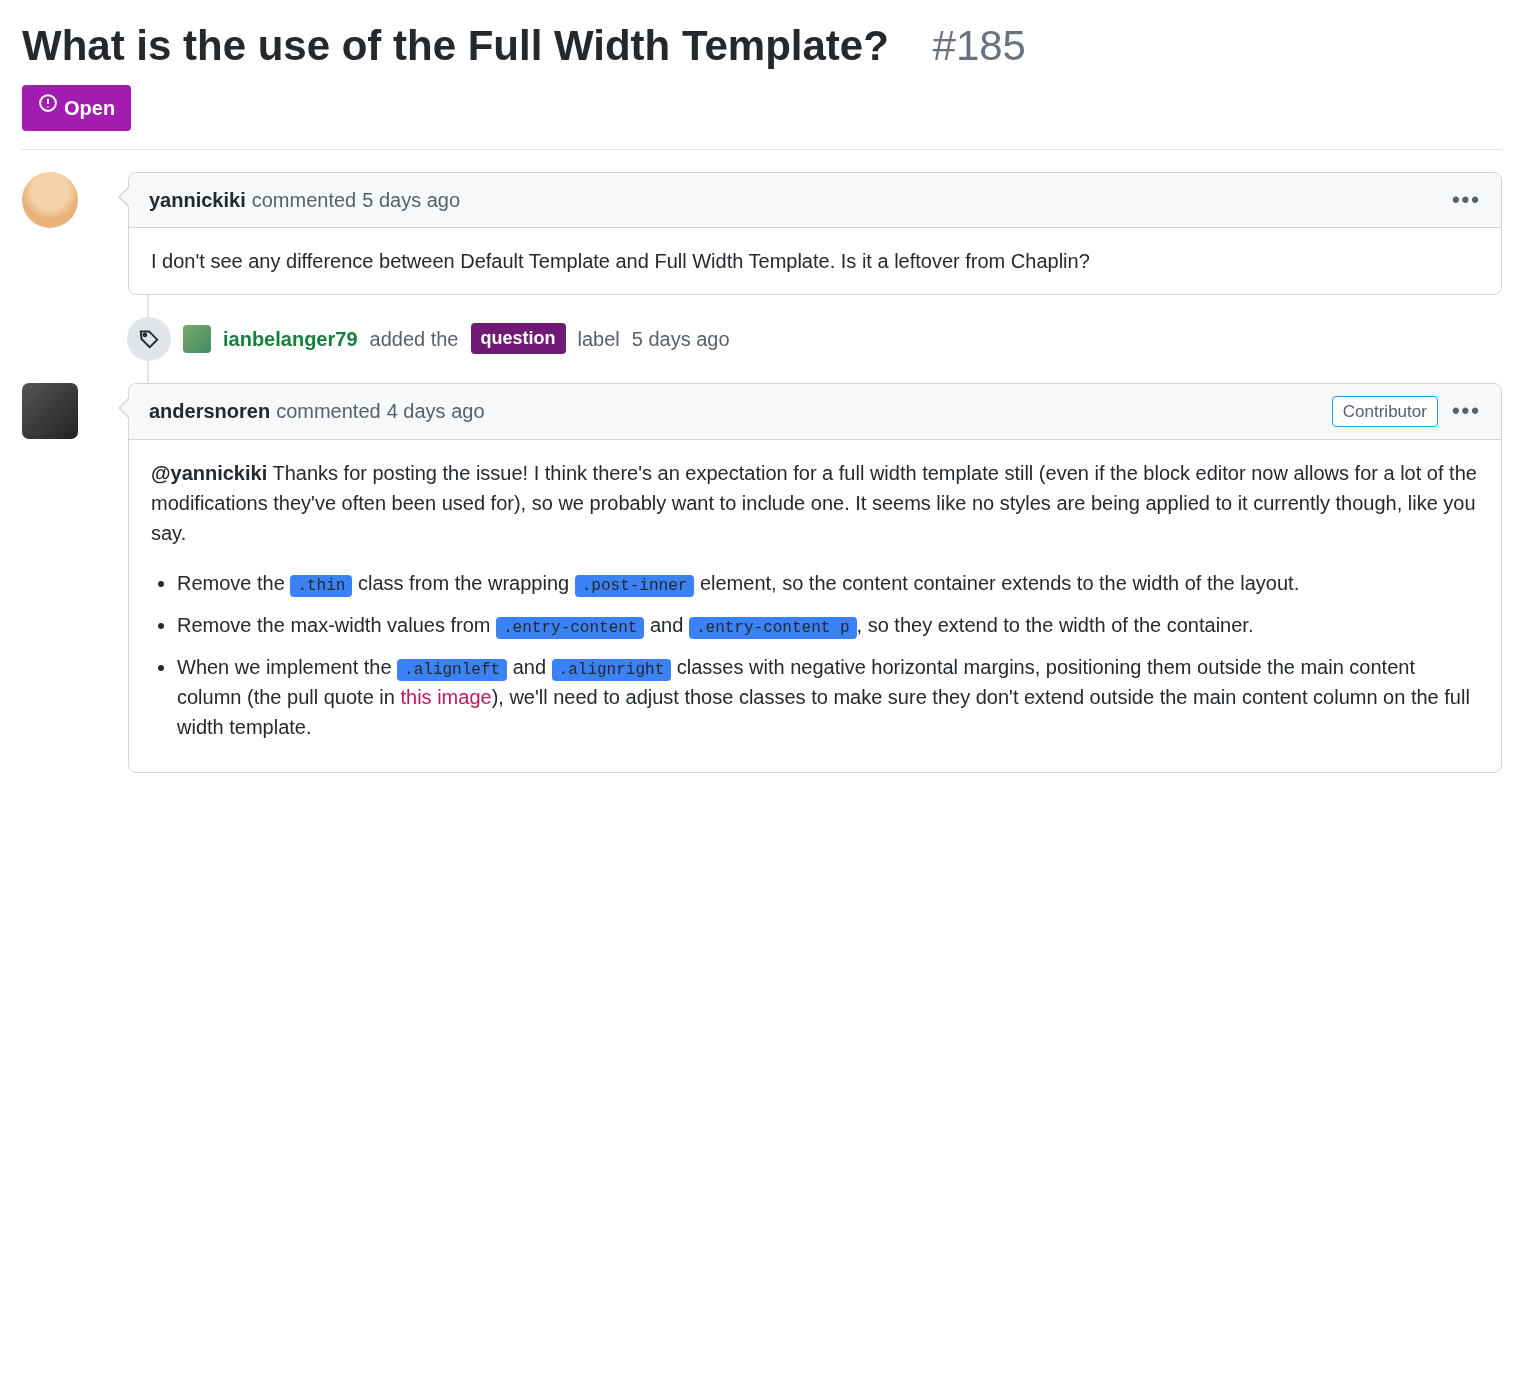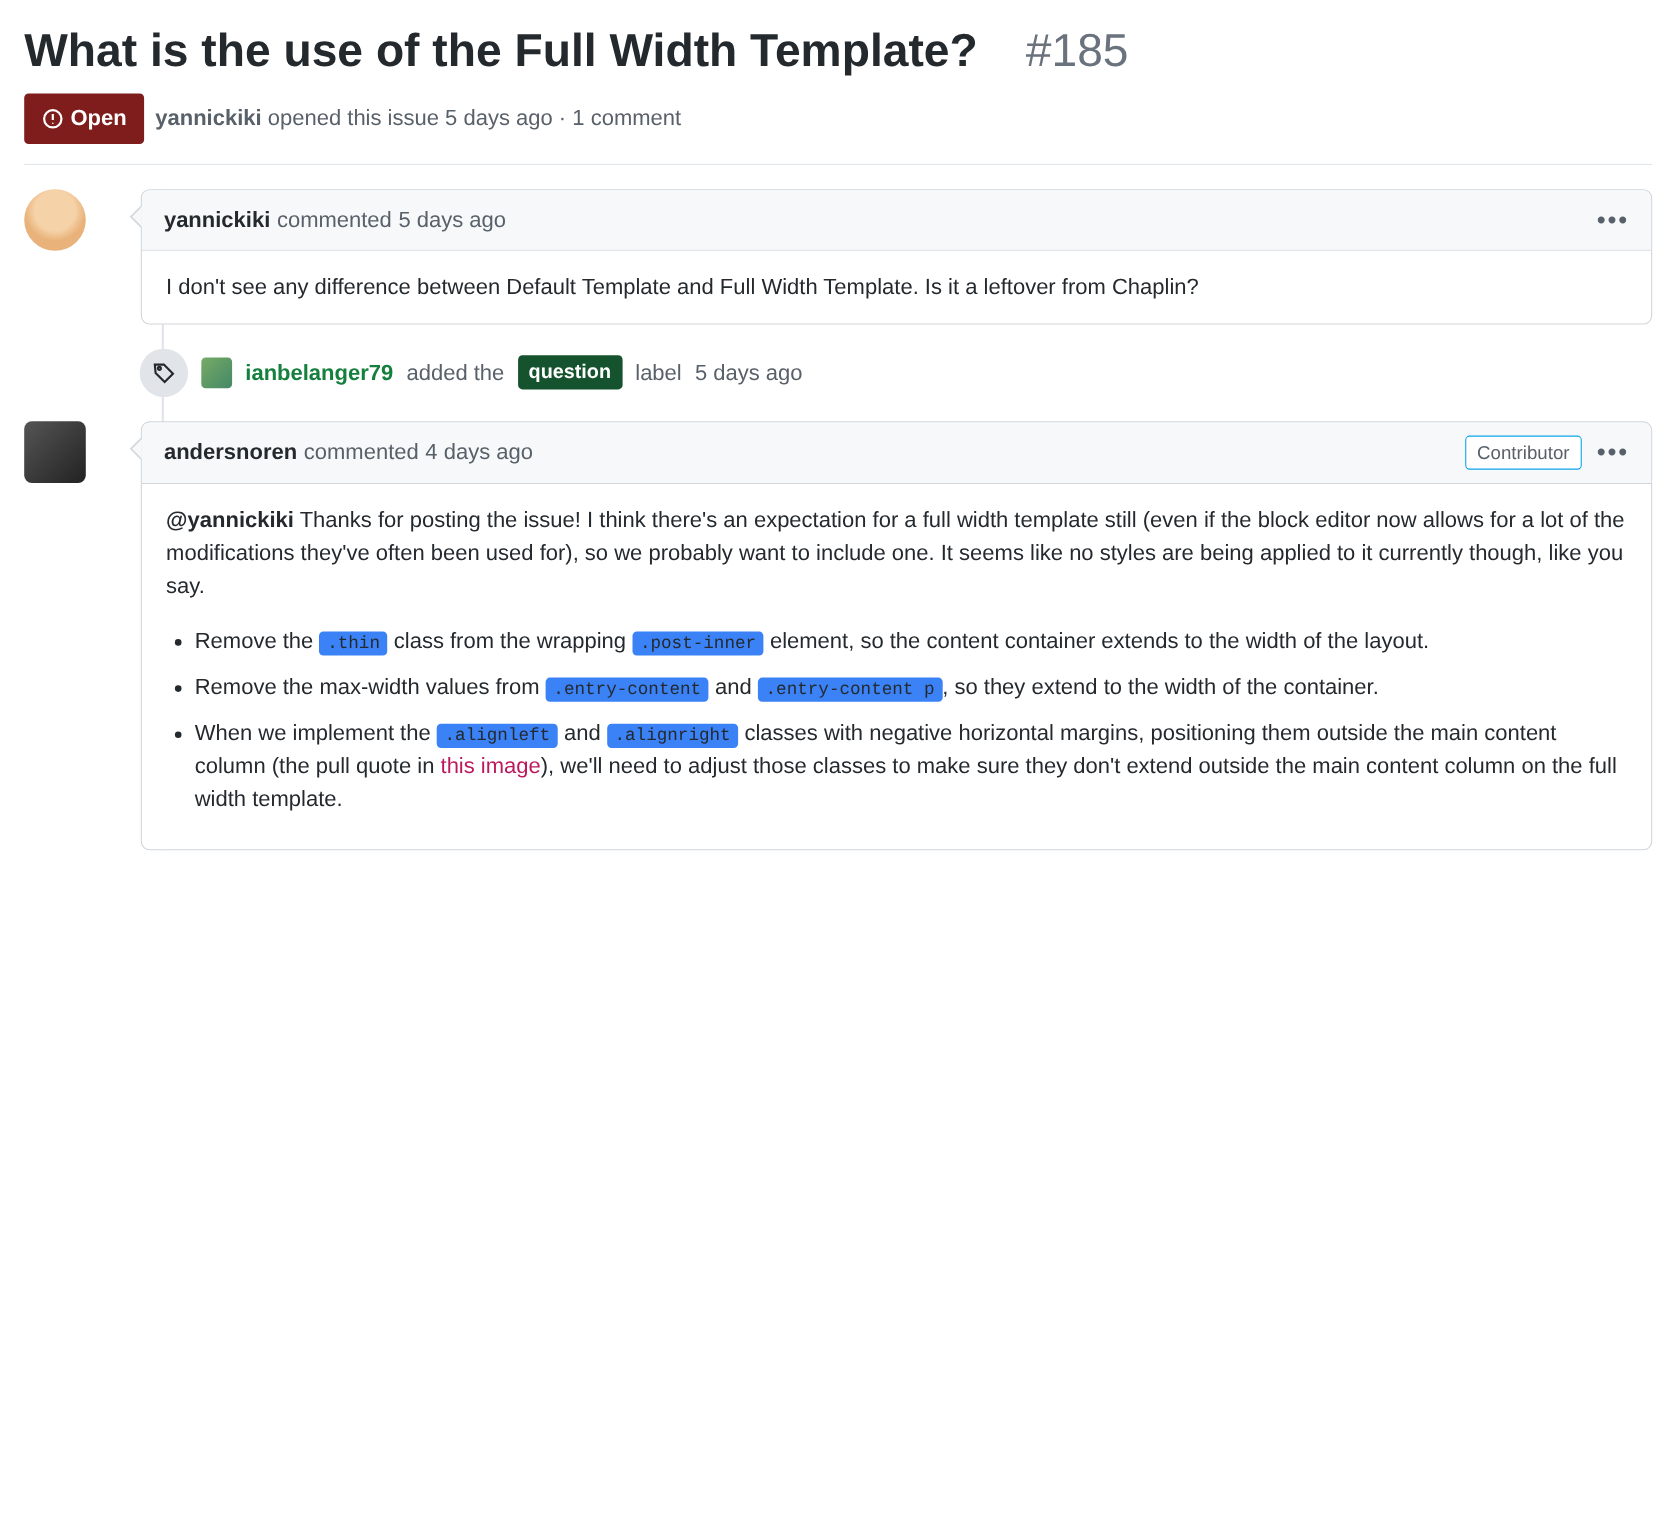--- a/index.html
+++ b/index.html
@@ -26,23 +26,22 @@
     display: flex;
     align-items: center;
     flex-wrap: wrap;
     gap: 10px;
     padding-bottom: 18px;
     border-bottom: 1px solid #e1e4e8;
     margin-bottom: 22px;
   }
   .state-badge {
     display: inline-flex;
-    align-items: center;
     gap: 6px;
-    background: #7f1d1d;
+    background: #a21caf;
     color: #fff;
     padding: 8px 16px;
     border-radius: 4px;
     font-size: 20px;
     font-weight: 600;
   }
   .state-badge svg { width: 20px; height: 20px; }
   .meta-text { color: #586069; font-size: 20px; }
   .meta-text .author { color: #586069; font-weight: 600; }
 
@@ -151,21 +150,21 @@
     margin-left: -1px;
   }
   .event-badge-circle svg { width: 22px; height: 22px; color: #24292e; }
   .event-avatar {
     width: 28px; height: 28px; border-radius: 4px; background: #8a8; flex-shrink: 0;
     background: linear-gradient(135deg,#7a6,#486);
   }
   .event-author { font-weight: 700; color: #15803d; }
   .label-pill {
     display: inline-block;
-    background: #14532d;
+    background: #701a75;
     color: #fff;
     font-weight: 600;
     font-size: 18px;
     padding: 2px 10px;
     border-radius: 4px;
   }
 
   
   .av1 { background: radial-gradient(circle at 50% 35%, #f6d2a8 40%, #e9b27a 60%), #e9b27a; }
   .av2 { background: linear-gradient(135deg,#555,#222); }
@@ -181,27 +180,20 @@
 </div>
 
 <div class="meta-row">
   <span class="state-badge">
     <svg viewBox="0 0 16 16" fill="none" stroke="currentColor" stroke-width="1.6">
       <circle cx="8" cy="8" r="6.3"></circle>
         <line x1="8" y1="4.5" x2="8" y2="8.8"></line>
         <circle cx="8" cy="11.2" r="0.6" fill="currentColor" stroke="none"></circle>
     </svg>
     <span>Open</span>
-  </span>
-  <span class="meta-text">
-    <a class="author">yannickiki</a>
-    <span>opened this issue</span>
-    <span>5 days ago</span>
-    ·
-    <span>1 comment</span>
   </span>
 </div>
 
 <div class="timeline">
   <div class="timeline-line"></div>
 
   <div class="comment-block">
     <div class="avatar av1"></div>
     <div class="comment">
       <div class="comment-header">

